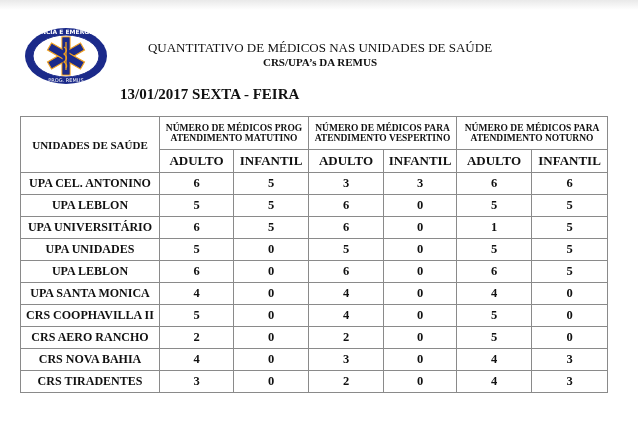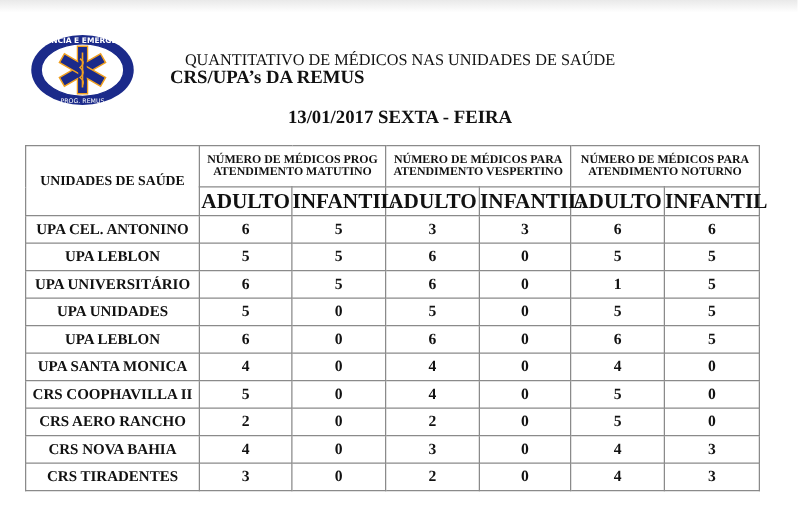--- a/index.html
+++ b/index.html
@@ -5,30 +5,30 @@
   html, body { margin:0; padding:0; }
   body {
     width:638px; height:421px; background:#ffffff; position:relative; overflow:hidden;
     font-family:"Liberation Serif", "DejaVu Serif", serif; color:#111;
   }
   .topbar { position:absolute; left:0; top:0; width:638px; height:10px;
     background:linear-gradient(#e9e9e9,#ffffff); }
   .logo { position:absolute; left:23px; top:26px; width:86px; height:60px; }
   .title1 { position:absolute; left:120px; top:40px; width:400px; text-align:center;
     font-weight:normal; font-size:13px; line-height:15px; }
-  .title2 { position:absolute; left:136px; top:55px; width:400px; 
-    font-weight:bold; font-size:15px; line-height:15px; }
-  .date { position:absolute; left:120px; top:86px; width:400px; text-align:center;
+  .title2 { position:absolute; left:120px; top:55px; width:400px; text-align:center;
+    font-weight:bold; font-size:11px; line-height:15px; }
+  .date { position:absolute; left:120px; top:86px; width:400px; text-align:left;
     font-weight:bold; font-size:15px; line-height:17px; }
   table { position:absolute; left:20px; top:116px; border-collapse:collapse;
     table-layout:fixed; width:587px; }
   td, th { border:1.2px solid #8a8a8a; text-align:center; padding:0; font-weight:bold; }
   .h-unit { font-size:11px; }
   .h-group { font-size:9.5px; line-height:10px; height:32px; vertical-align:middle; }
-  .h-sub { font-size:17px; height:22px; }
+  .h-sub { font-size:13px; height:22px; }
   .name { font-size:12px; height:21px; }
   .val { font-size:12.5px; }
 </style>
 </head>
 <body>
 
 <div class="topbar"></div>
 
 <div class="logo">
   <svg width="86" height="60" viewBox="0 0 86 60">

